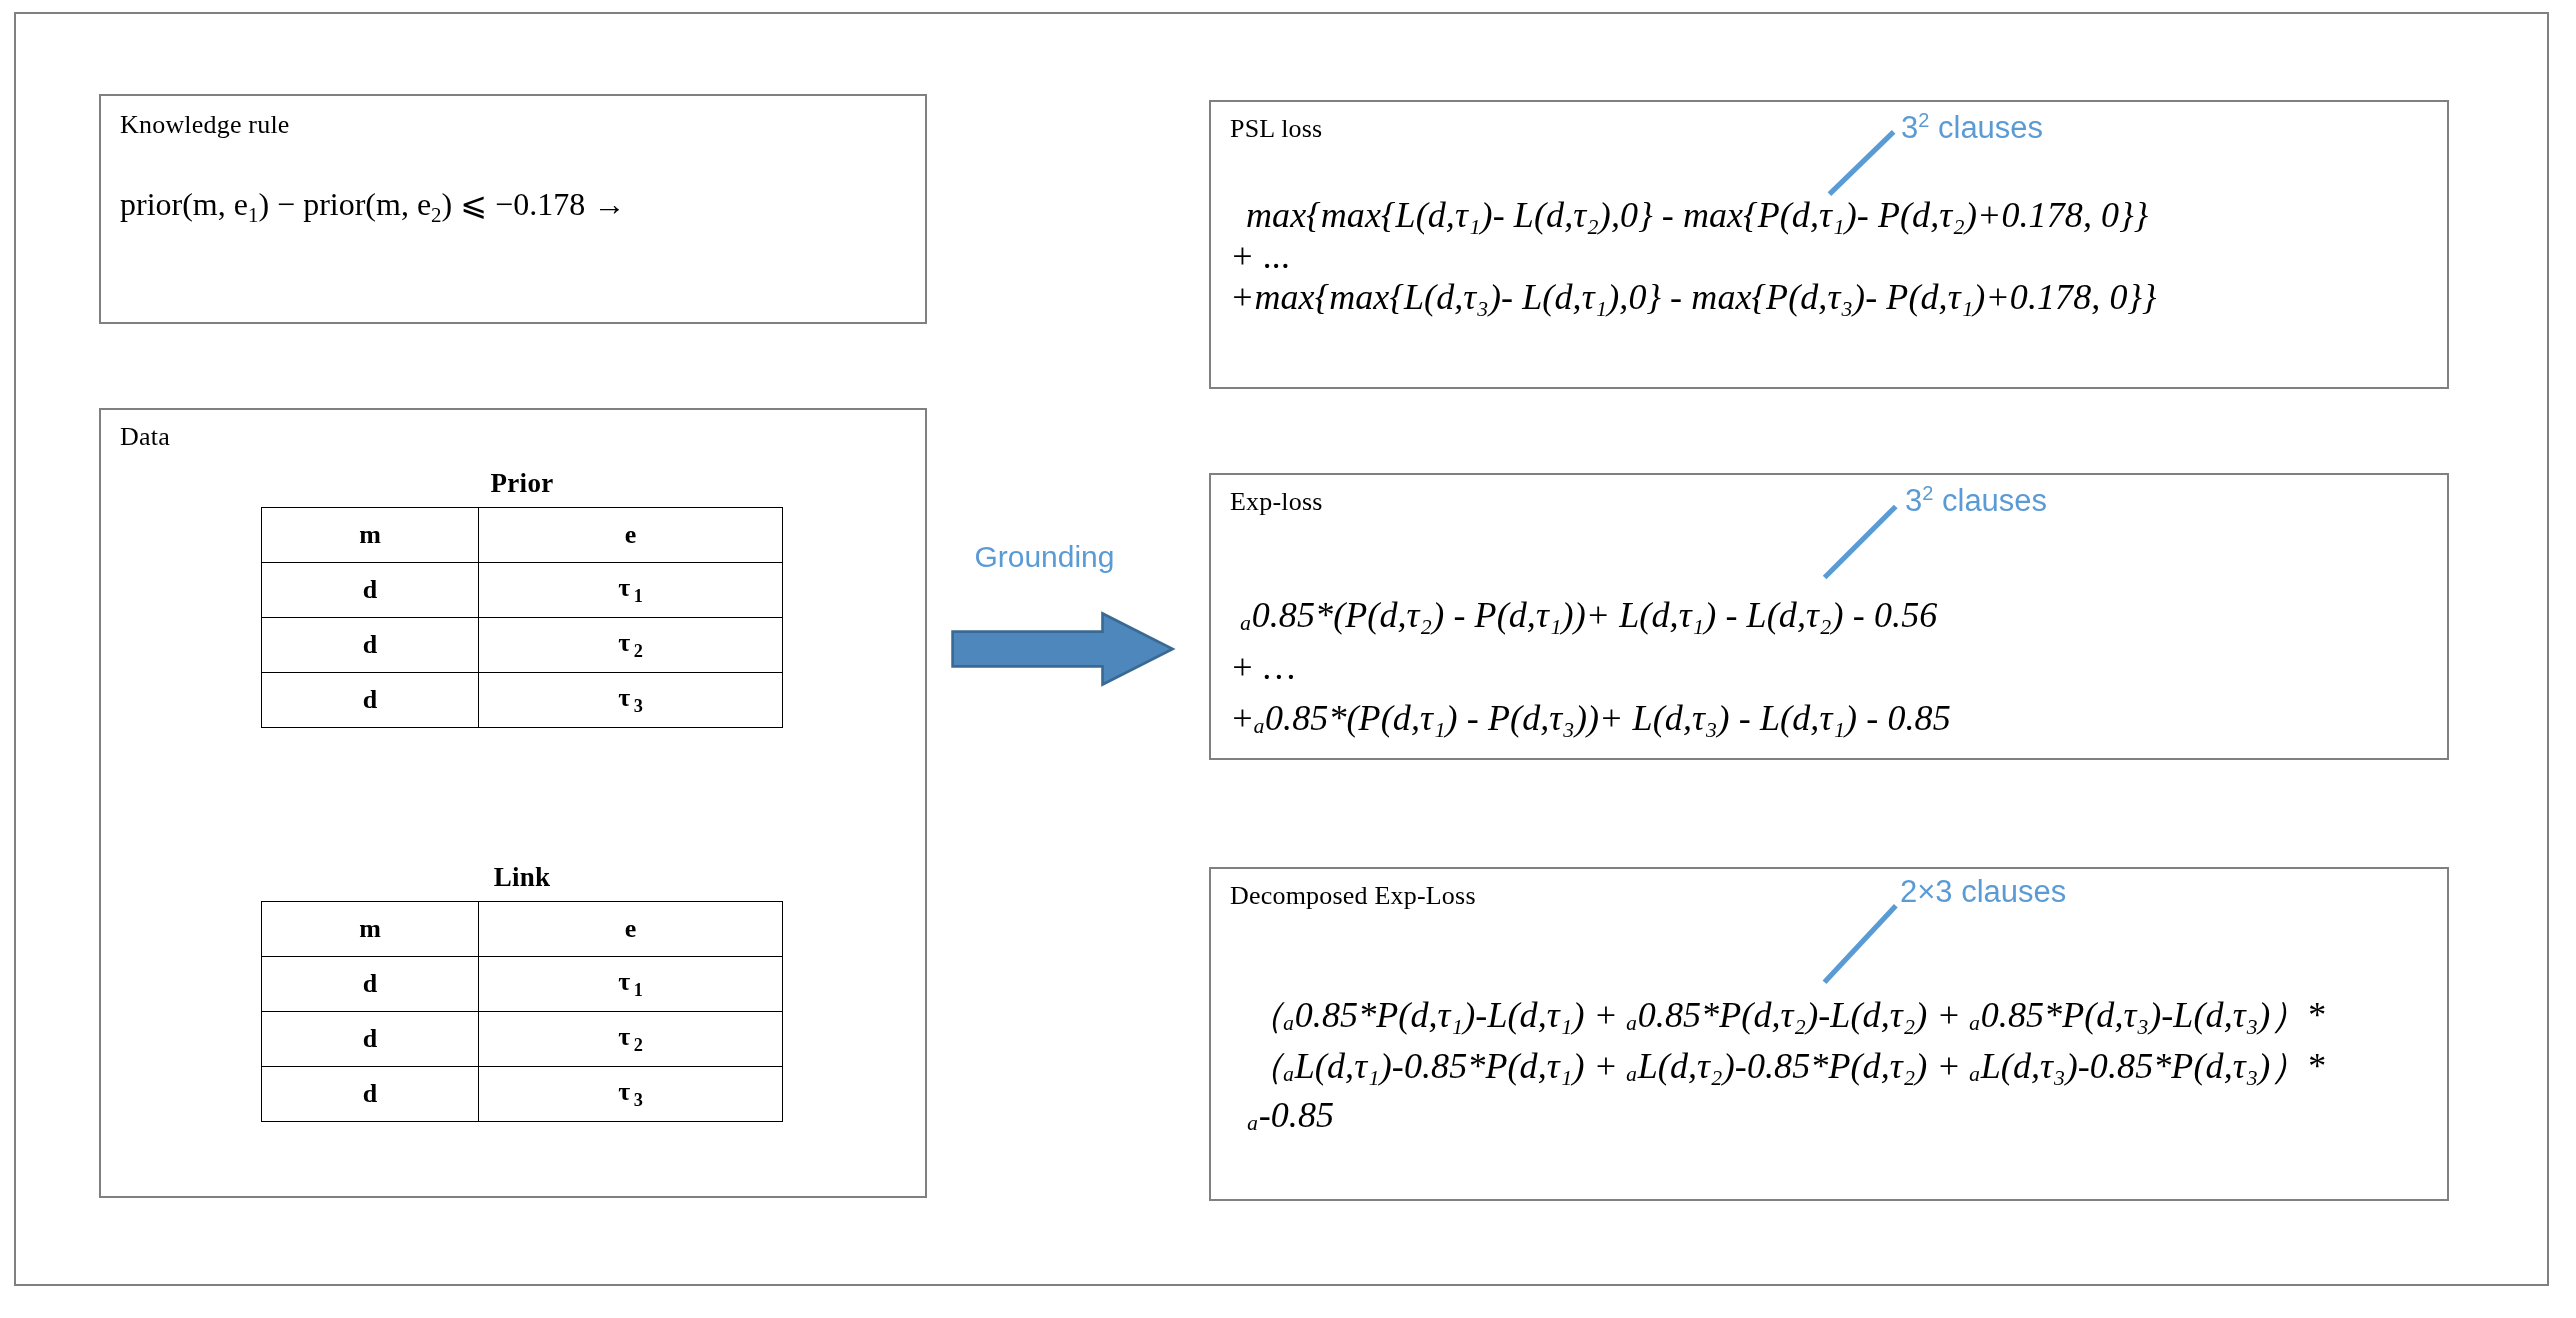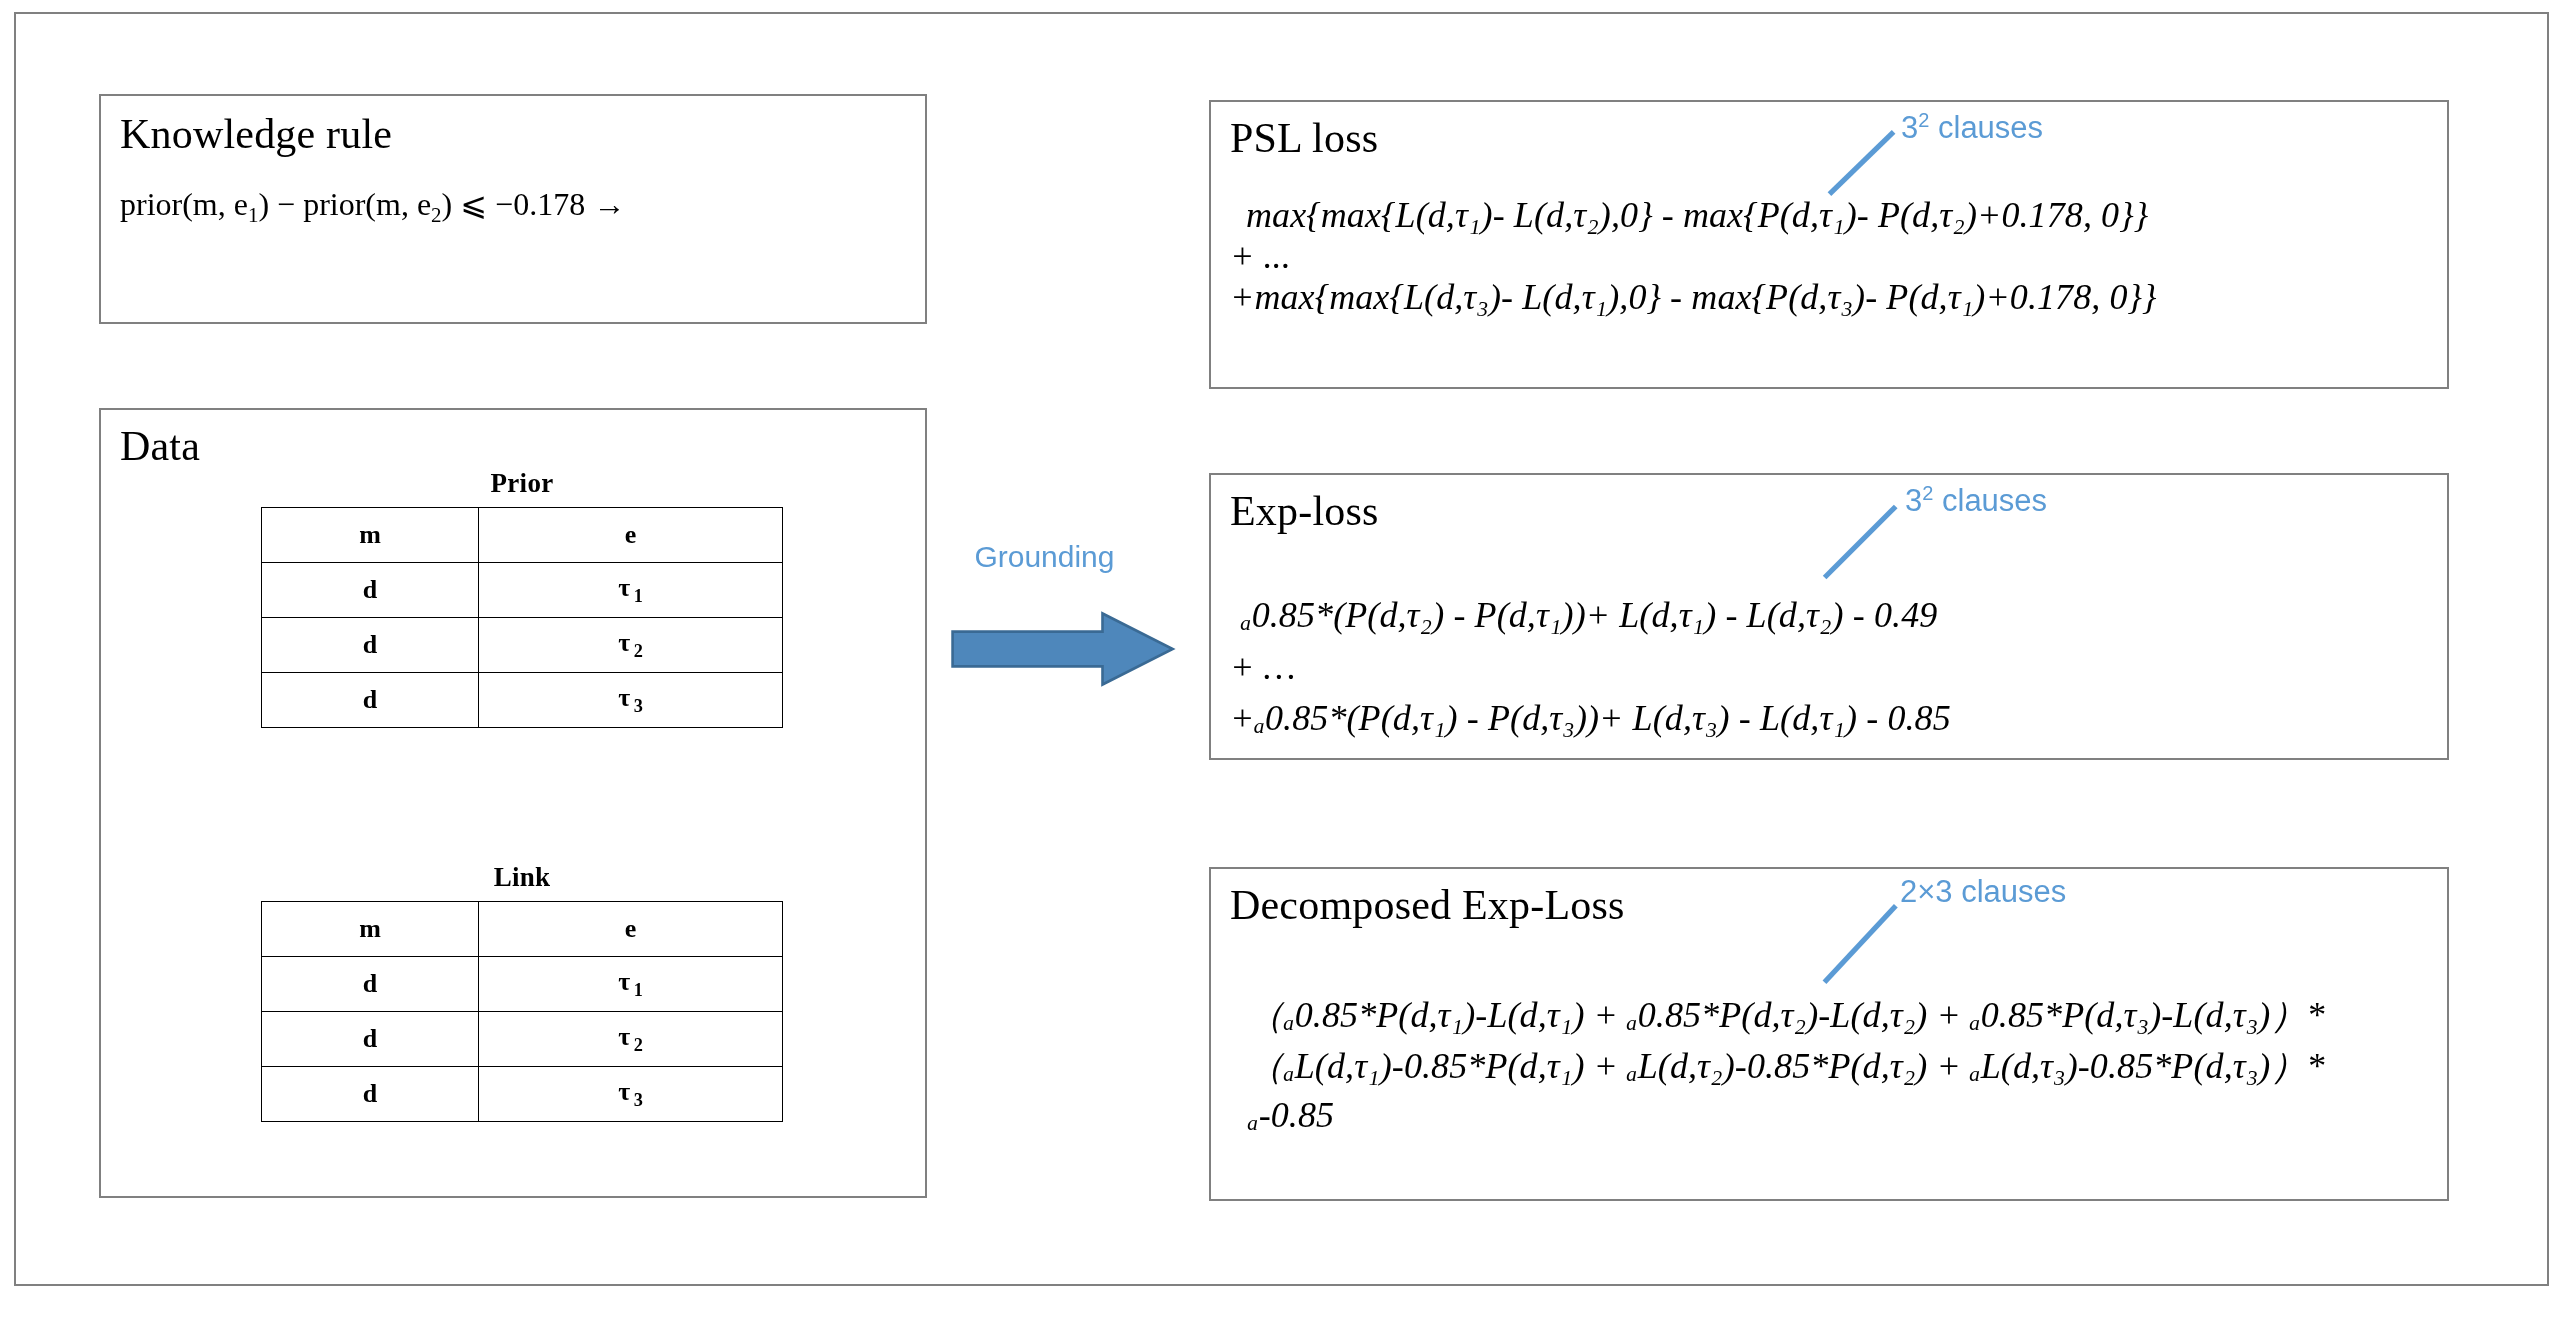--- a/index.html
+++ b/index.html
@@ -40,21 +40,21 @@
   .box {
     position: absolute;
     border: 2.6px solid #808080;
     box-sizing: border-box;
     background: #ffffff;
   }
 
   .box-title {
     position: absolute;
     font-family: "Liberation Serif", "DejaVu Serif", serif;
-    font-size: 42px;
+    font-size: 26px;
     color: #000000;
     letter-spacing: 0.2px;
     white-space: nowrap;
   }
 
   
   #knowledge-box {
     left: 99px;
     top: 94px;
     width: 828px;
@@ -315,21 +315,21 @@
   <div class="box" id="exp-box">
     <div class="box-title" id="exp-title">Exp-loss</div>
 
     <svg class="callout-line" style="left:610px; top:28px; width:87px; height:78px;" viewBox="0 0 100 90">
       <line x1="4" y1="86" x2="86" y2="4" stroke="#5b9bd5" stroke-width="6"></line>
     </svg>
     <div class="clause-label" style="left:694px; top:7px;">
       <span>3</span><span class="sup">2</span><span> clauses</span>
     </div>
 
-    <div class="formula" id="exp-l1">ₐ0.85*(P(d,τ₂) - P(d,τ₁))+ L(d,τ₁) - L(d,τ₂)  -  0.49</div>
+    <div class="formula" id="exp-l1">ₐ0.85*(P(d,τ₂) - P(d,τ₁))+ L(d,τ₁) - L(d,τ₂)  -  0.56</div>
     <div class="formula" id="exp-l2">+ …</div>
     <div class="formula" id="exp-l3">+ₐ0.85*(P(d,τ₁) - P(d,τ₃))+ L(d,τ₃) - L(d,τ₁)  -  0.85</div>
   </div>
 
   <div class="box" id="decomp-box">
     <div class="box-title" id="decomp-title">Decomposed Exp-Loss</div>
 
     <svg class="callout-line" style="left:610px; top:33px; width:87px; height:84px;" viewBox="0 0 100 96">
       <line x1="4" y1="92" x2="86" y2="4" stroke="#5b9bd5" stroke-width="6"></line>
     </svg>

